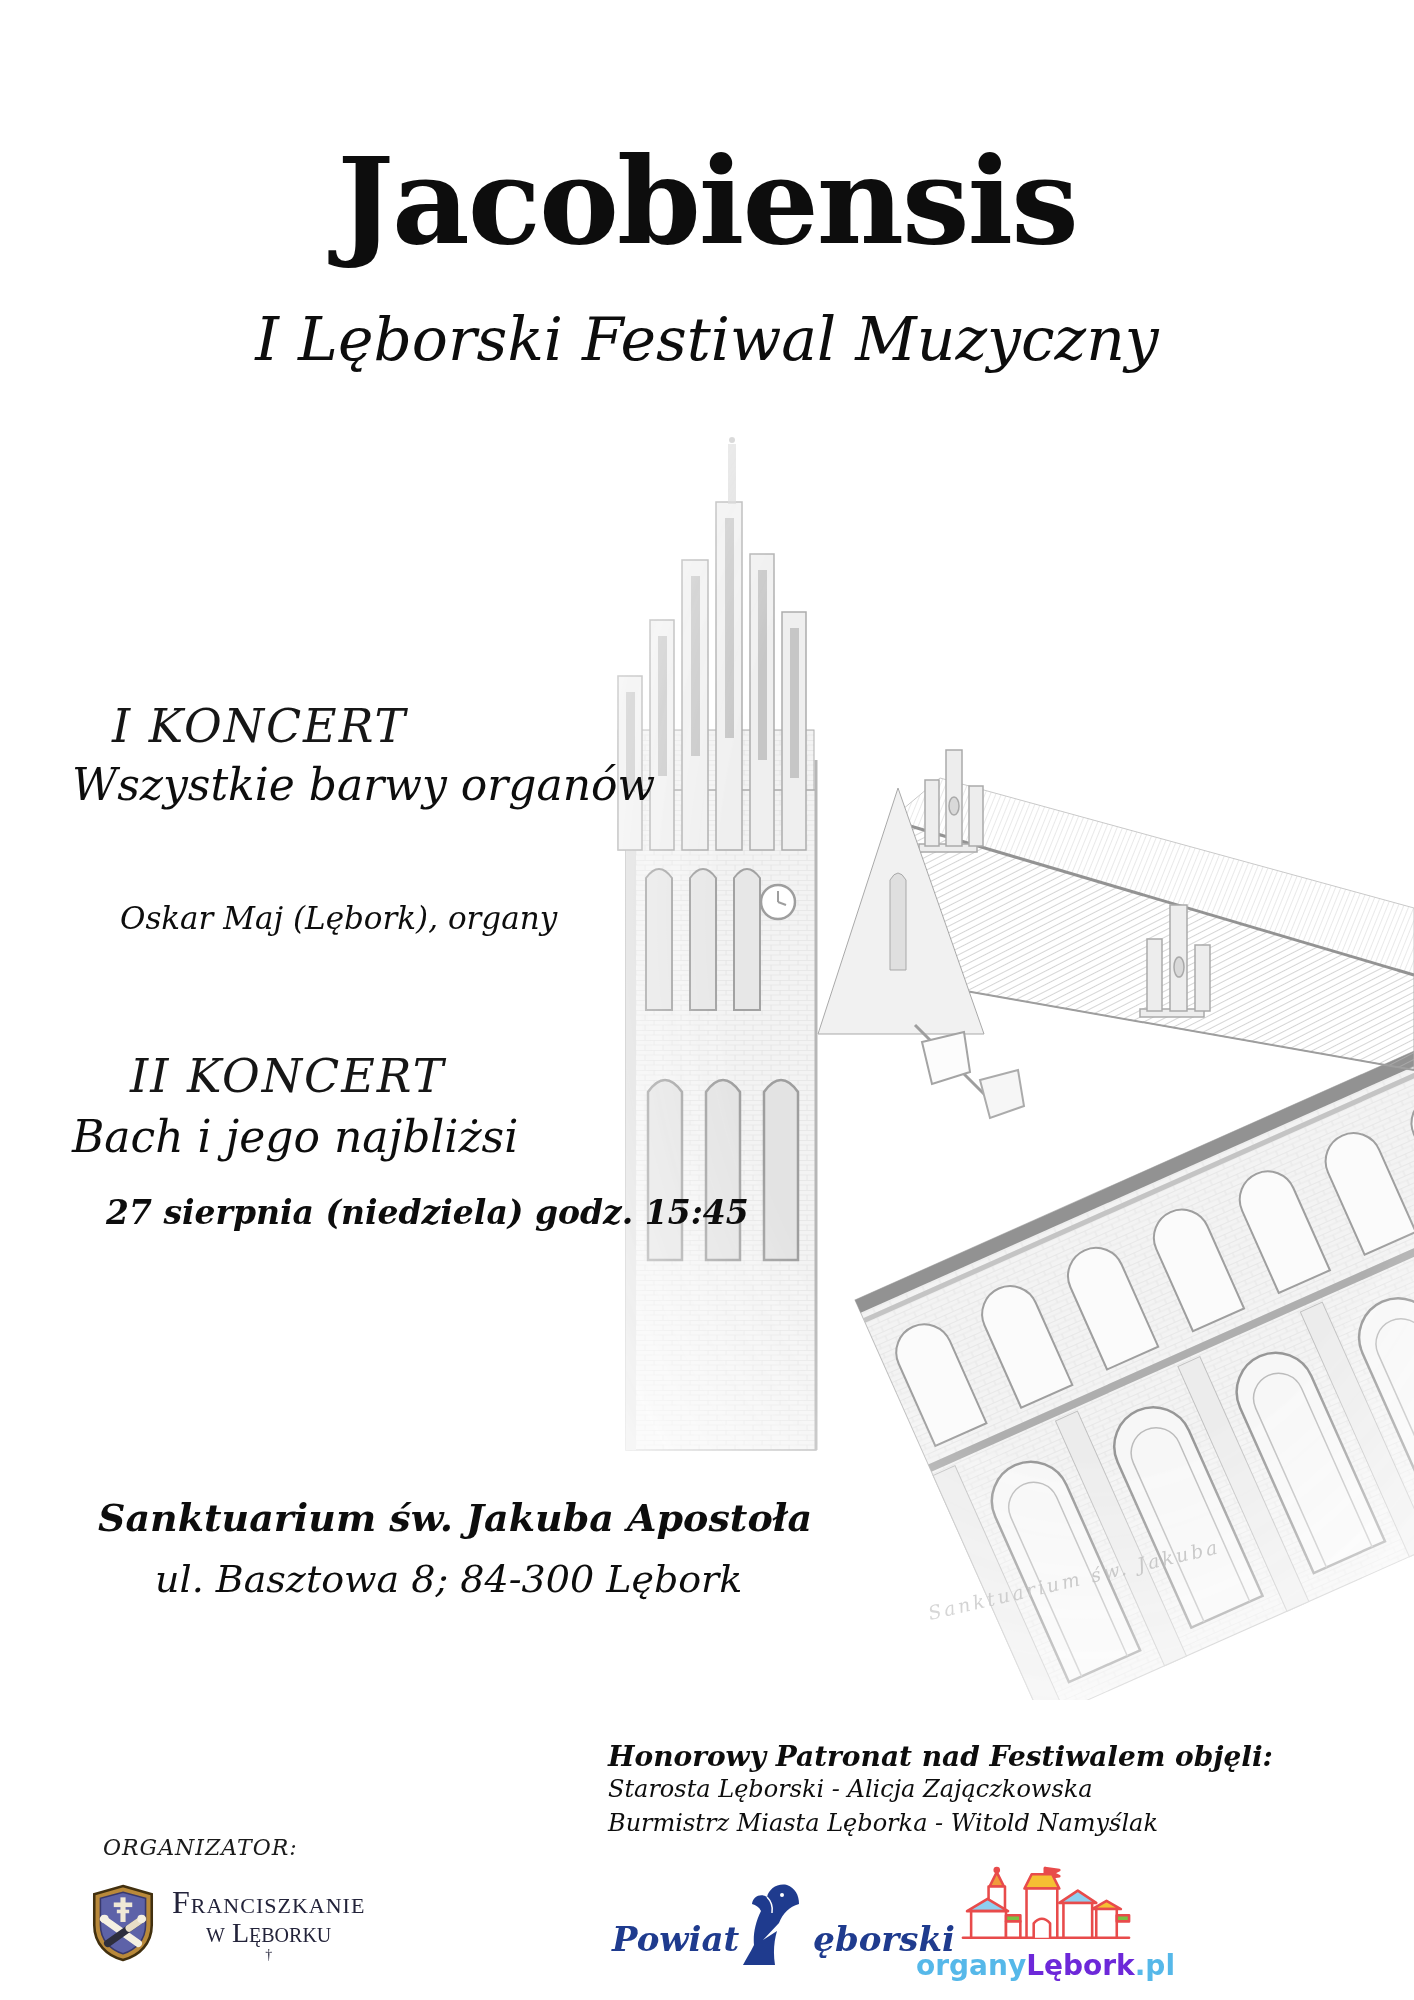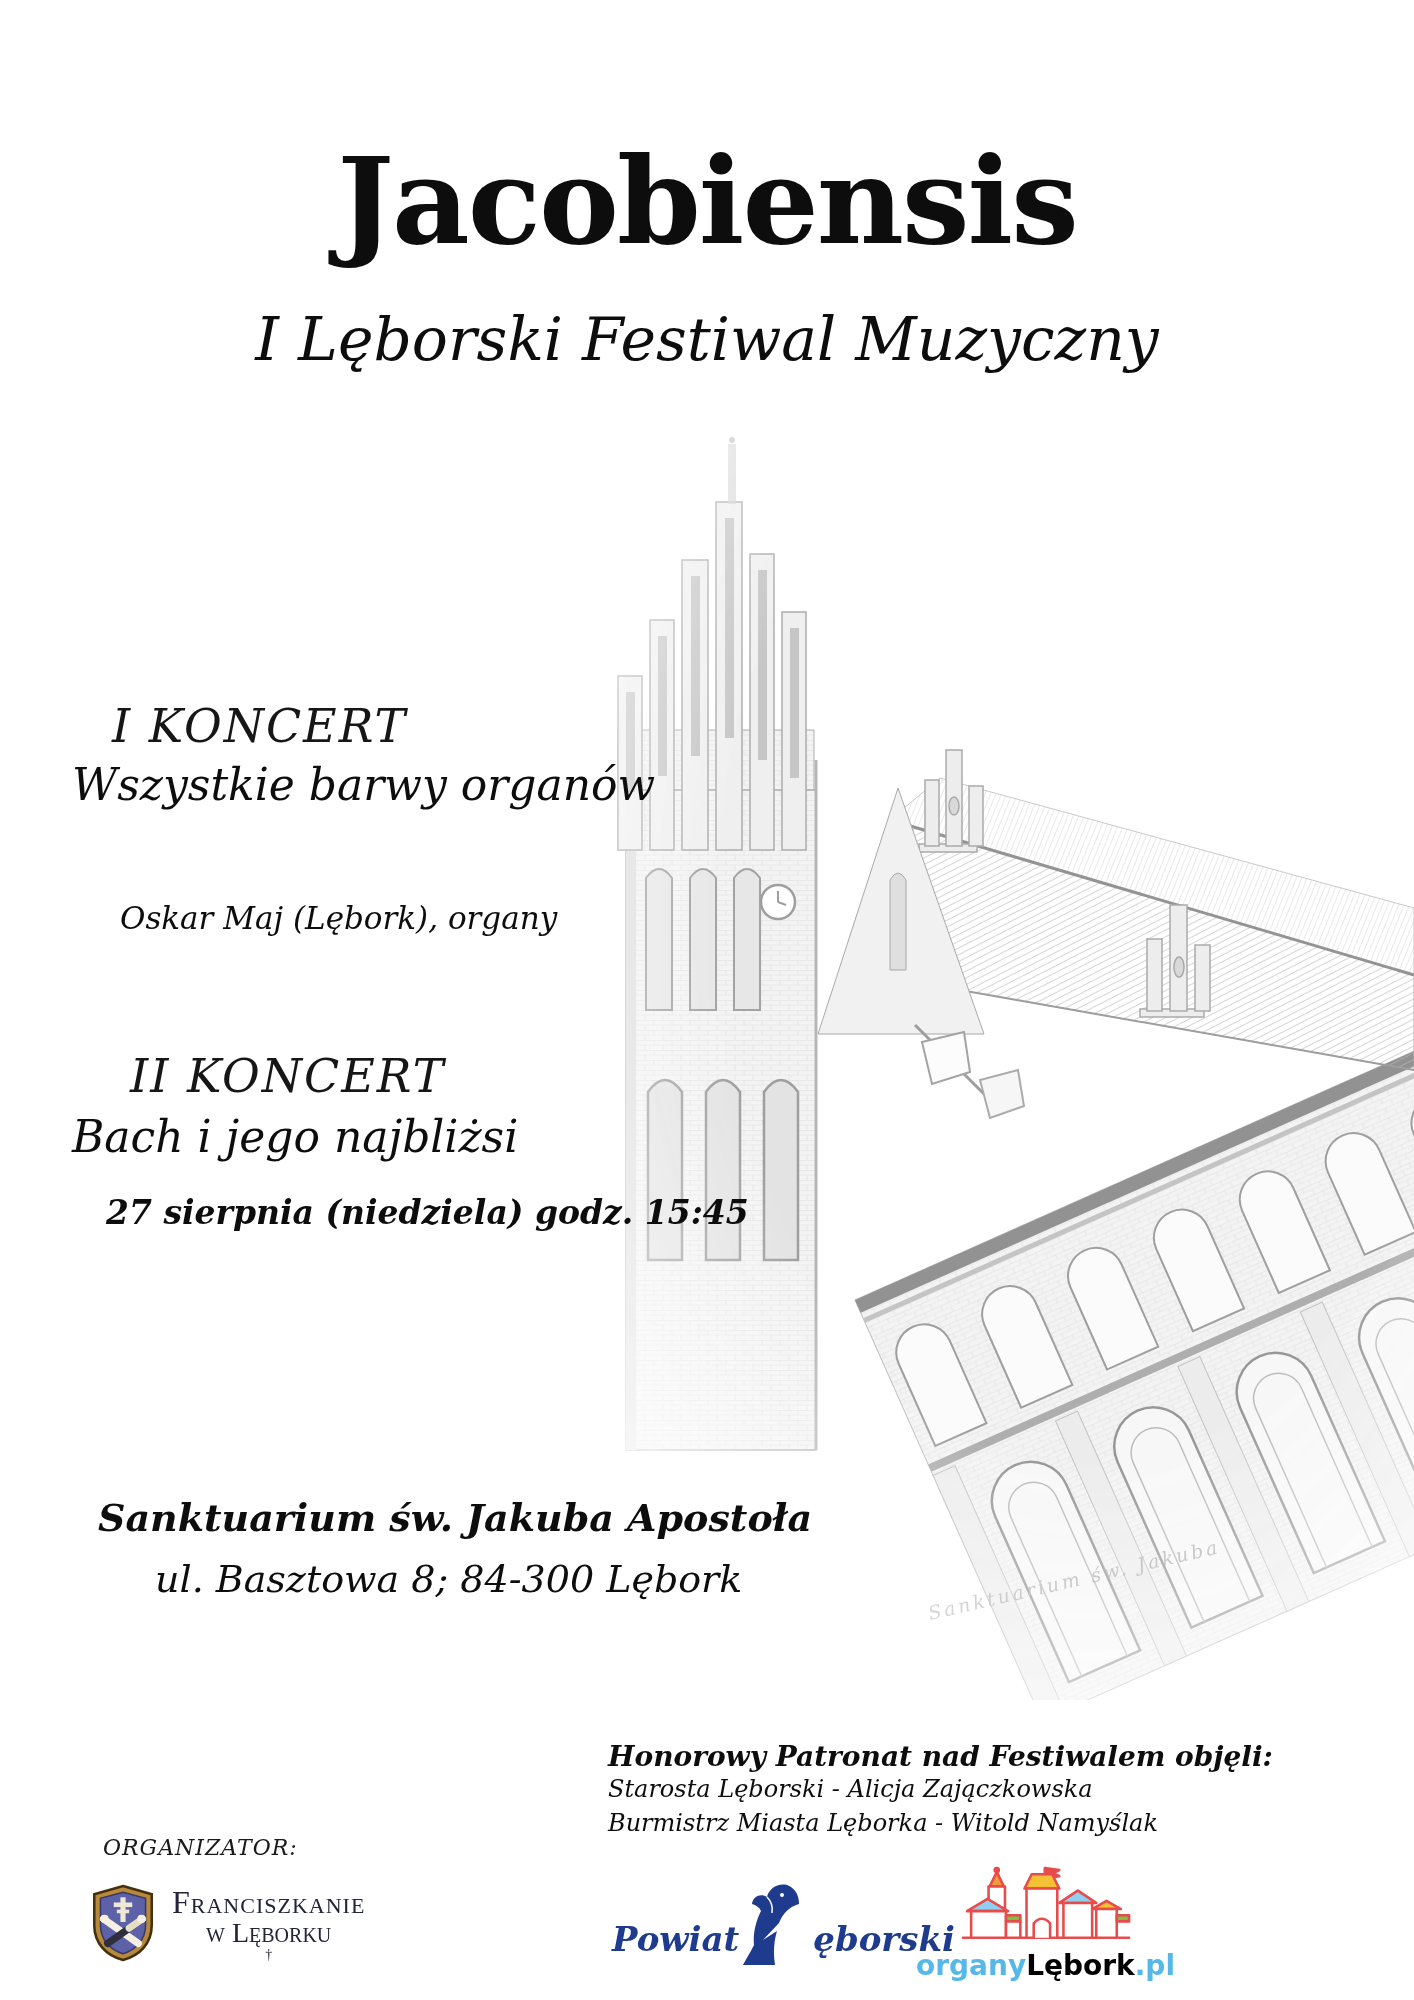--- a/index.html
+++ b/index.html
@@ -45,21 +45,21 @@
   .franciscans .l2{font-variant:small-caps;font-size:28px;text-align:center;line-height:1.1;}
   .franciscans .cr{font-size:14px;text-align:center;line-height:.8;}
 
   .powiat{position:absolute;left:612px;top:1882px;display:flex;align-items:flex-end;color:#1f3b8e;}
   .powiat span{font-size:34px;font-style:italic;font-weight:700;padding-bottom:12px;line-height:1;}
   .powiat svg{margin:0 2px;}
 
   .wybierz{position:absolute;left:916px;top:1866px;text-align:center;}
   .wybierz .txtline{font-family:"DejaVu Sans", sans-serif;font-weight:700;font-size:28px;line-height:1;margin-top:2px;}
   .wybierz .c-light{color:#56b8e9;}
-  .wybierz .c-dark{color:#000000;}
+  .wybierz .c-dark{color:#6d28d9;}
 </style>
 </head>
 <body>
 
 <div id="poster">
 
   <svg id="church-sketch" viewBox="0 0 854 1270" xmlns="http://www.w3.org/2000/svg">
     <defs>
       <pattern id="hatch" width="6" height="6" patternUnits="userSpaceOnUse" patternTransform="rotate(63)">
         <line x1="0" y1="0" x2="0" y2="6" stroke="#b5b5b5" stroke-width="1.2"></line>

